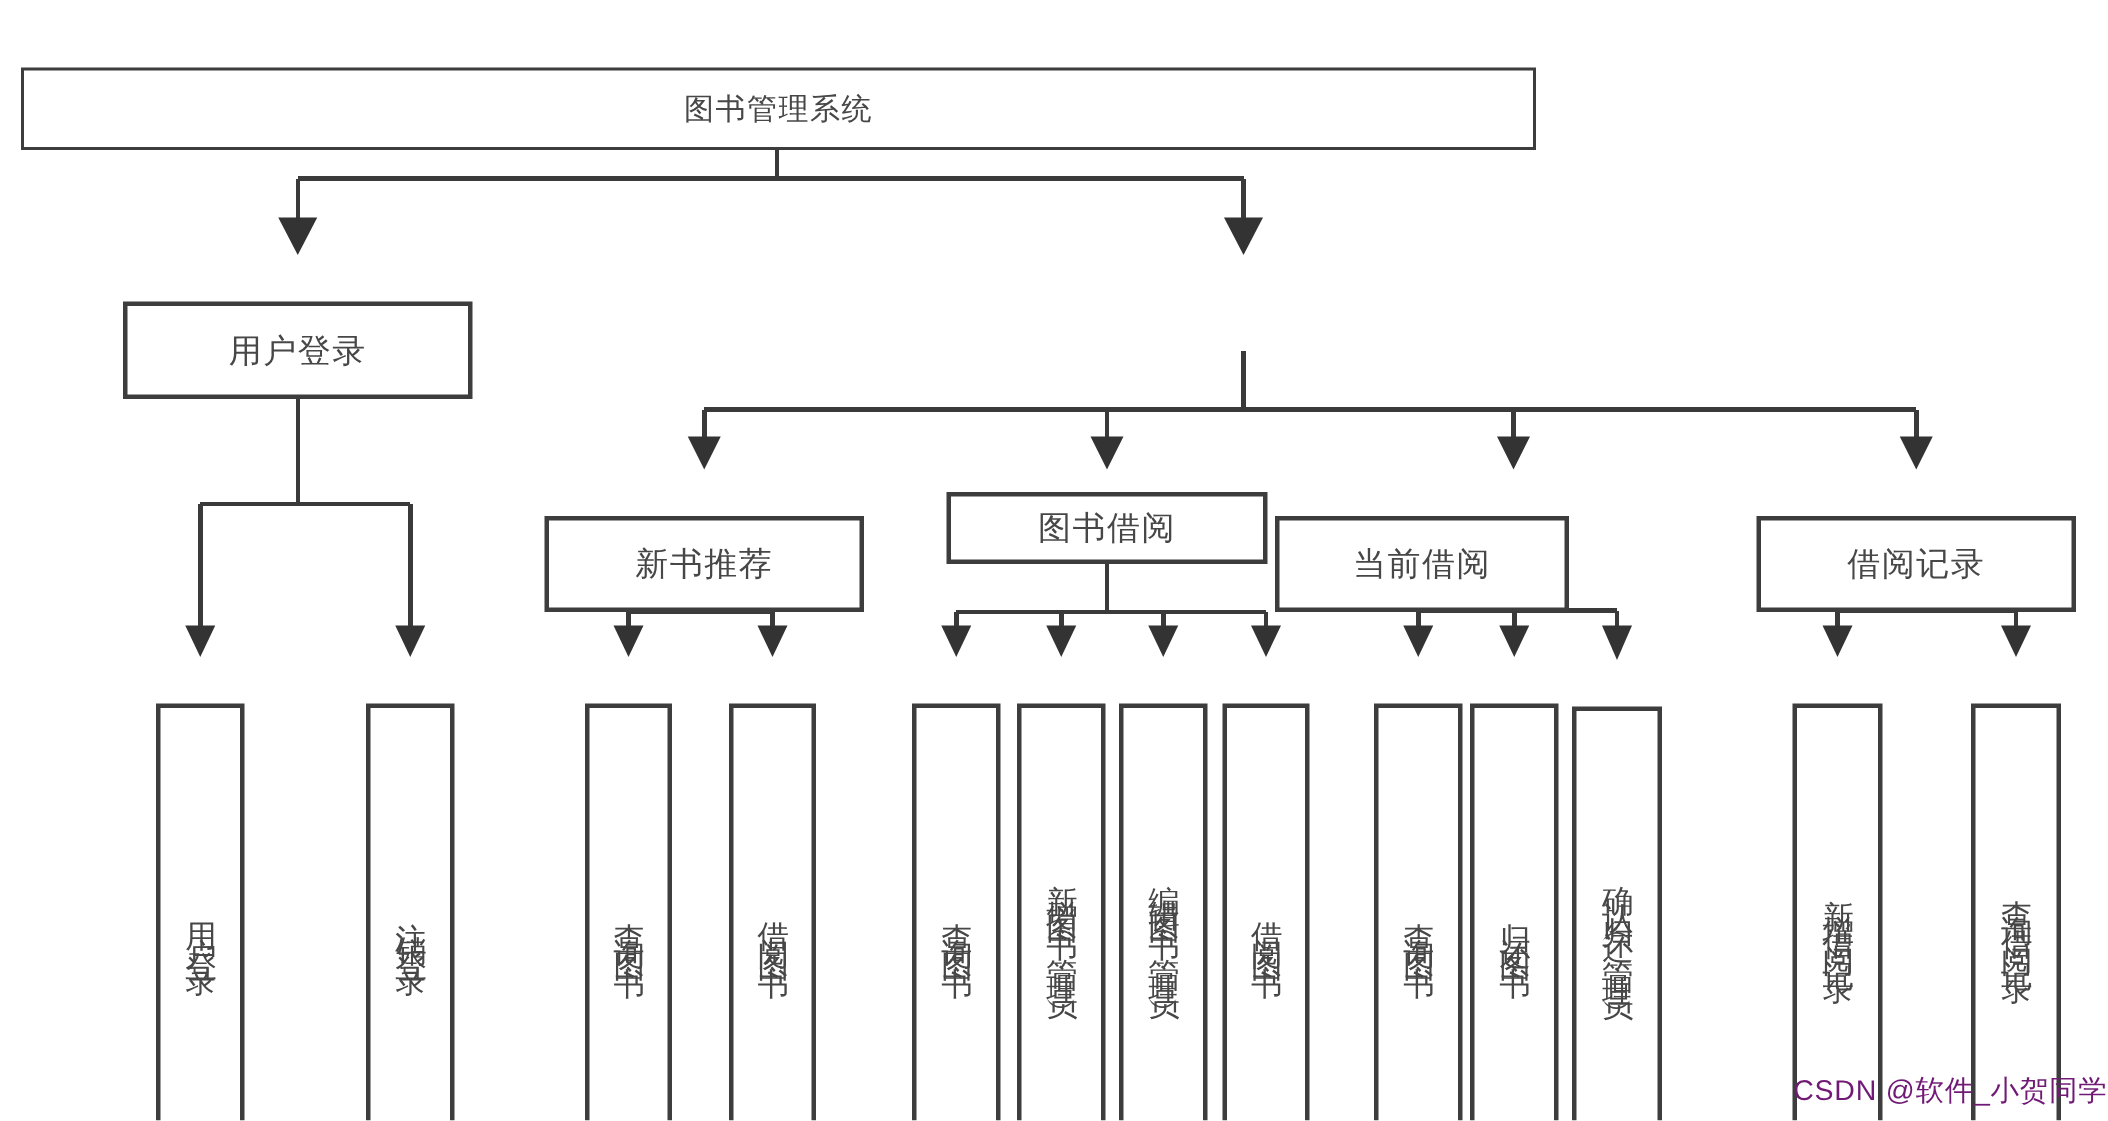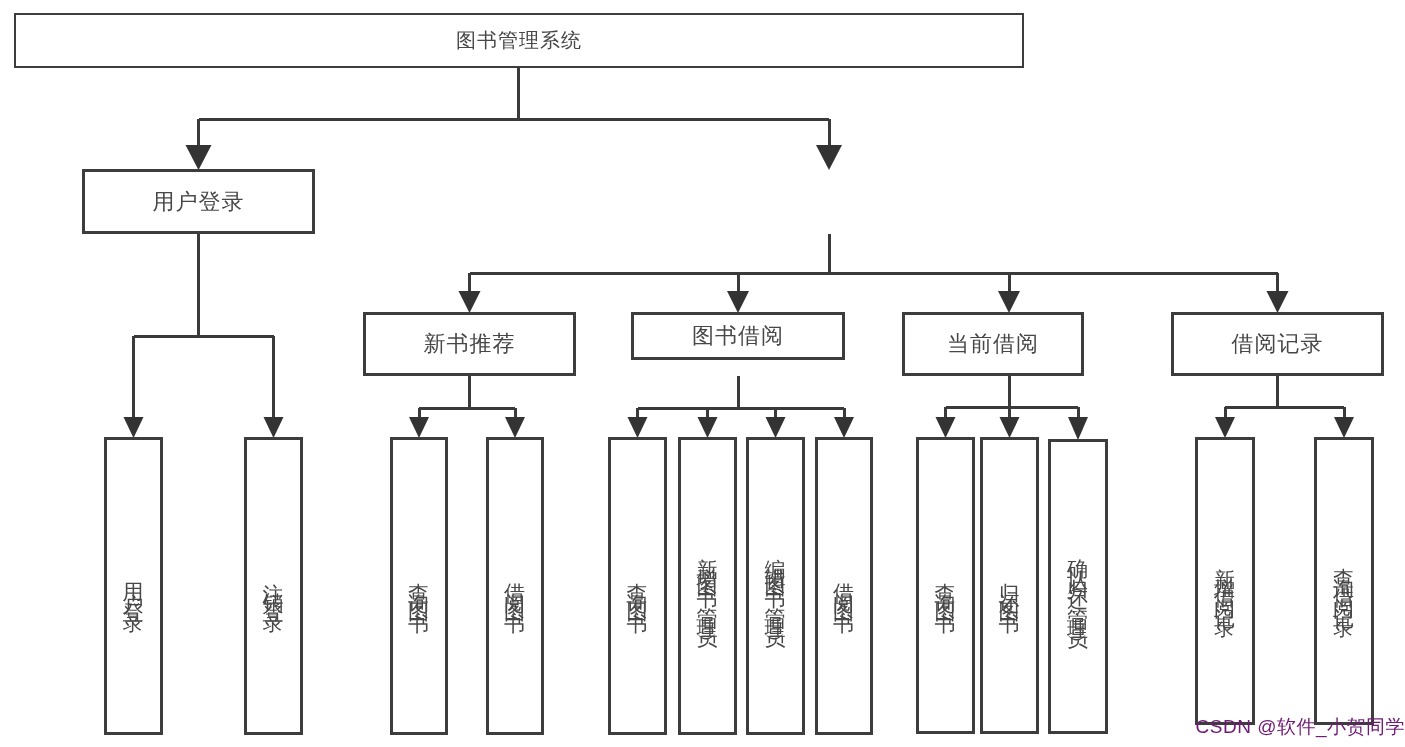--- a/index.html
+++ b/index.html
@@ -19,20 +19,21 @@
   }
   .node {
     position: absolute;
     box-sizing: border-box;
     border: 3px solid #3d3d3d;
     background: #ffffff;
     display: flex;
     align-items: center;
     justify-content: center;
     text-align: center;
+    margin-top: 32px;
   }
   .node.root { border-width: 2px; }
   .node.root .h-label { font-size: 20px; letter-spacing: 1px; }
   .h-label {
     font-size: 22px;
     letter-spacing: 1px;
     white-space: nowrap;
     color: #474747;
   }
   .v-label {
@@ -112,24 +113,24 @@
     <span class="h-label">图书管理系统</span>
   </div>
 
   <div class="node" style="left:82px; top:169px; width:233px; height:65px;">
     <span class="h-label">用户登录</span>
   </div>
 
   <div class="node" style="left:363px; top:312px; width:213px; height:64px;">
     <span class="h-label">新书推荐</span>
   </div>
-  <div class="node" style="left:631px; top:312px; width:214px; height:48px;">
+  <div class="node" style="left:631px; top:296px; width:214px; height:48px;">
     <span class="h-label">图书借阅</span>
   </div>
-  <div class="node" style="left:902px; top:312px; width:182px; height:64px;">
+  <div class="node" style="left:850px; top:312px; width:196px; height:64px;">
     <span class="h-label">当前借阅</span>
   </div>
   <div class="node" style="left:1171px; top:312px; width:213px; height:64px;">
     <span class="h-label">借阅记录</span>
   </div>
 
   <div class="node leaf" style="left:104px; top:437px; width:59px; height:298px;">
     <span class="v-label">用户登录</span>
   </div>
   <div class="node leaf" style="left:244px; top:437px; width:59px; height:298px;">

